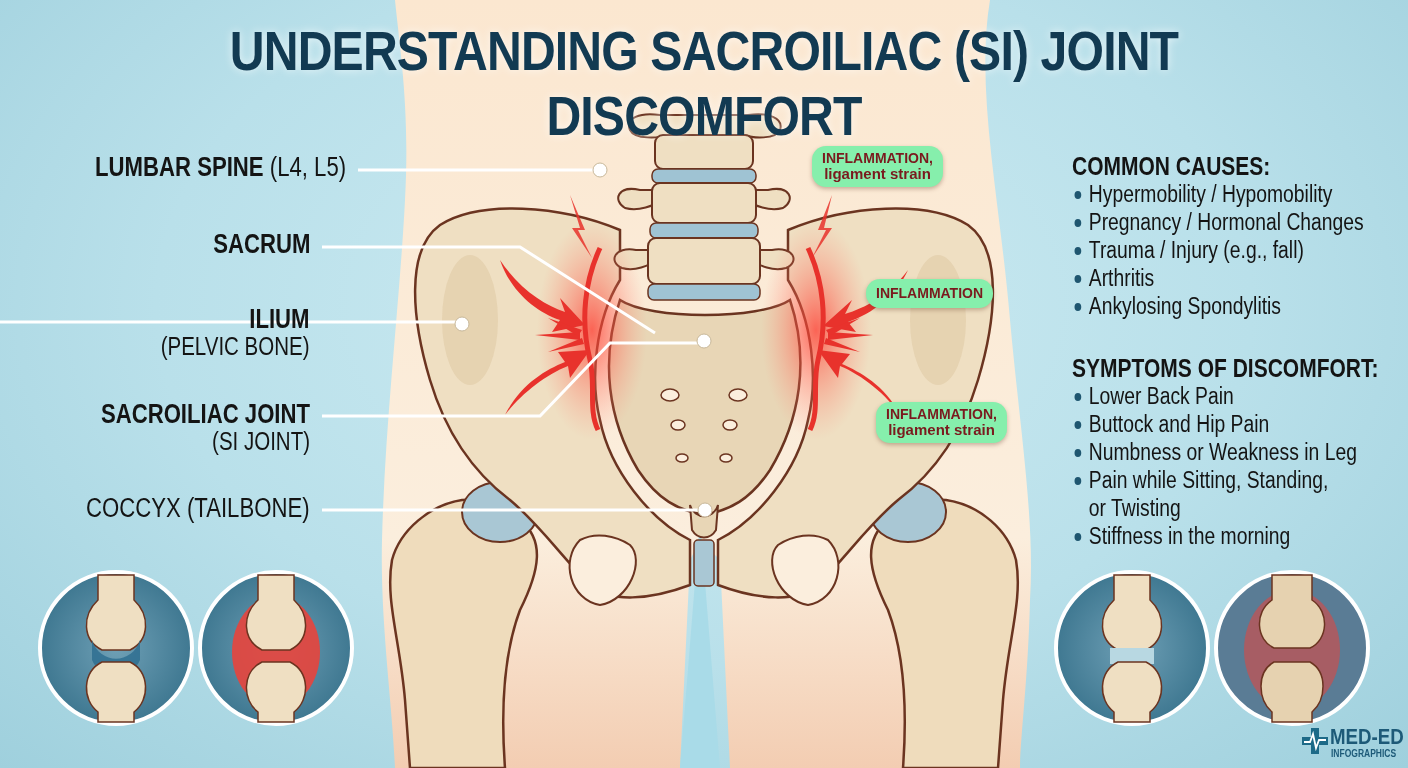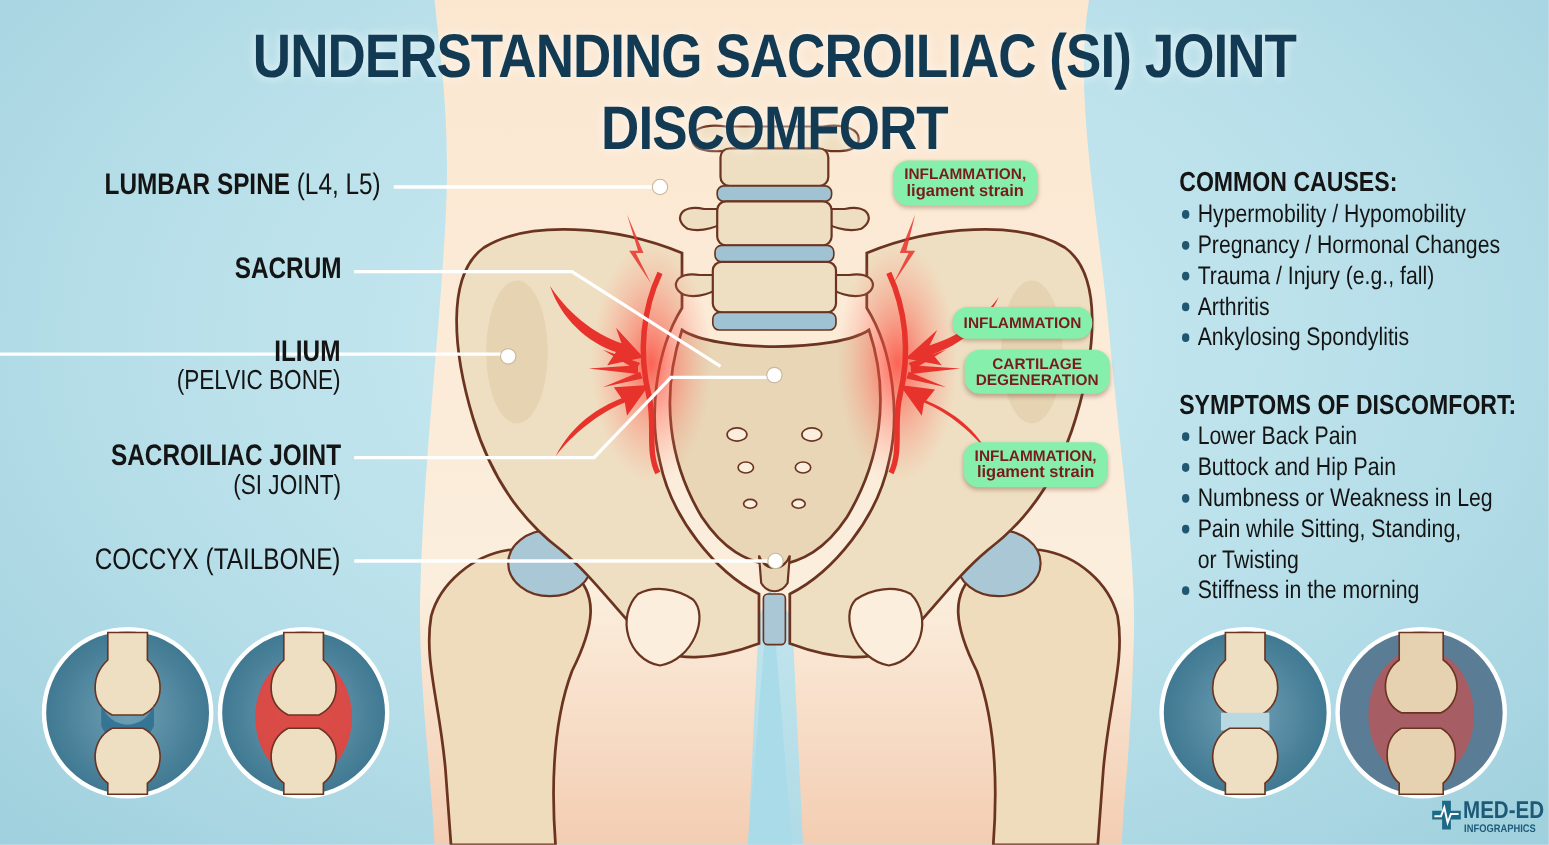--- a/index.html
+++ b/index.html
@@ -219,24 +219,20 @@
     <span class="main sub" style="font-weight:400">COCCYX (TAILBONE)</span>
   </div>
 
   <div class="bubble" style="left:812px; top:146px;">
     <span class="l1">INFLAMMATION,</span>
     <span class="l2">ligament strain</span>
   </div>
   <div class="bubble" style="left:866px; top:236px; padding:7px 10px;margin-top:43px;">
     <span class="l1">INFLAMMATION</span>
   </div>
-  <div class="bubble" style="left:877px; top:318px;">
-    <span class="l1">CARTILAGE</span>
-    <span class="l1">DEGENERATION</span>
-  </div>
   <div class="bubble" style="left:876px; top:402px;">
     <span class="l1">INFLAMMATION,</span>
     <span class="l2">ligament strain</span>
   </div>
 
   <div class="side" style="top:152px;">
     <h2>COMMON CAUSES:</h2>
     <ul>
       <li><span class="dot"></span><span>Hypermobility / Hypomobility</span></li>
       <li><span class="dot"></span><span>Pregnancy / Hormonal Changes</span></li>

